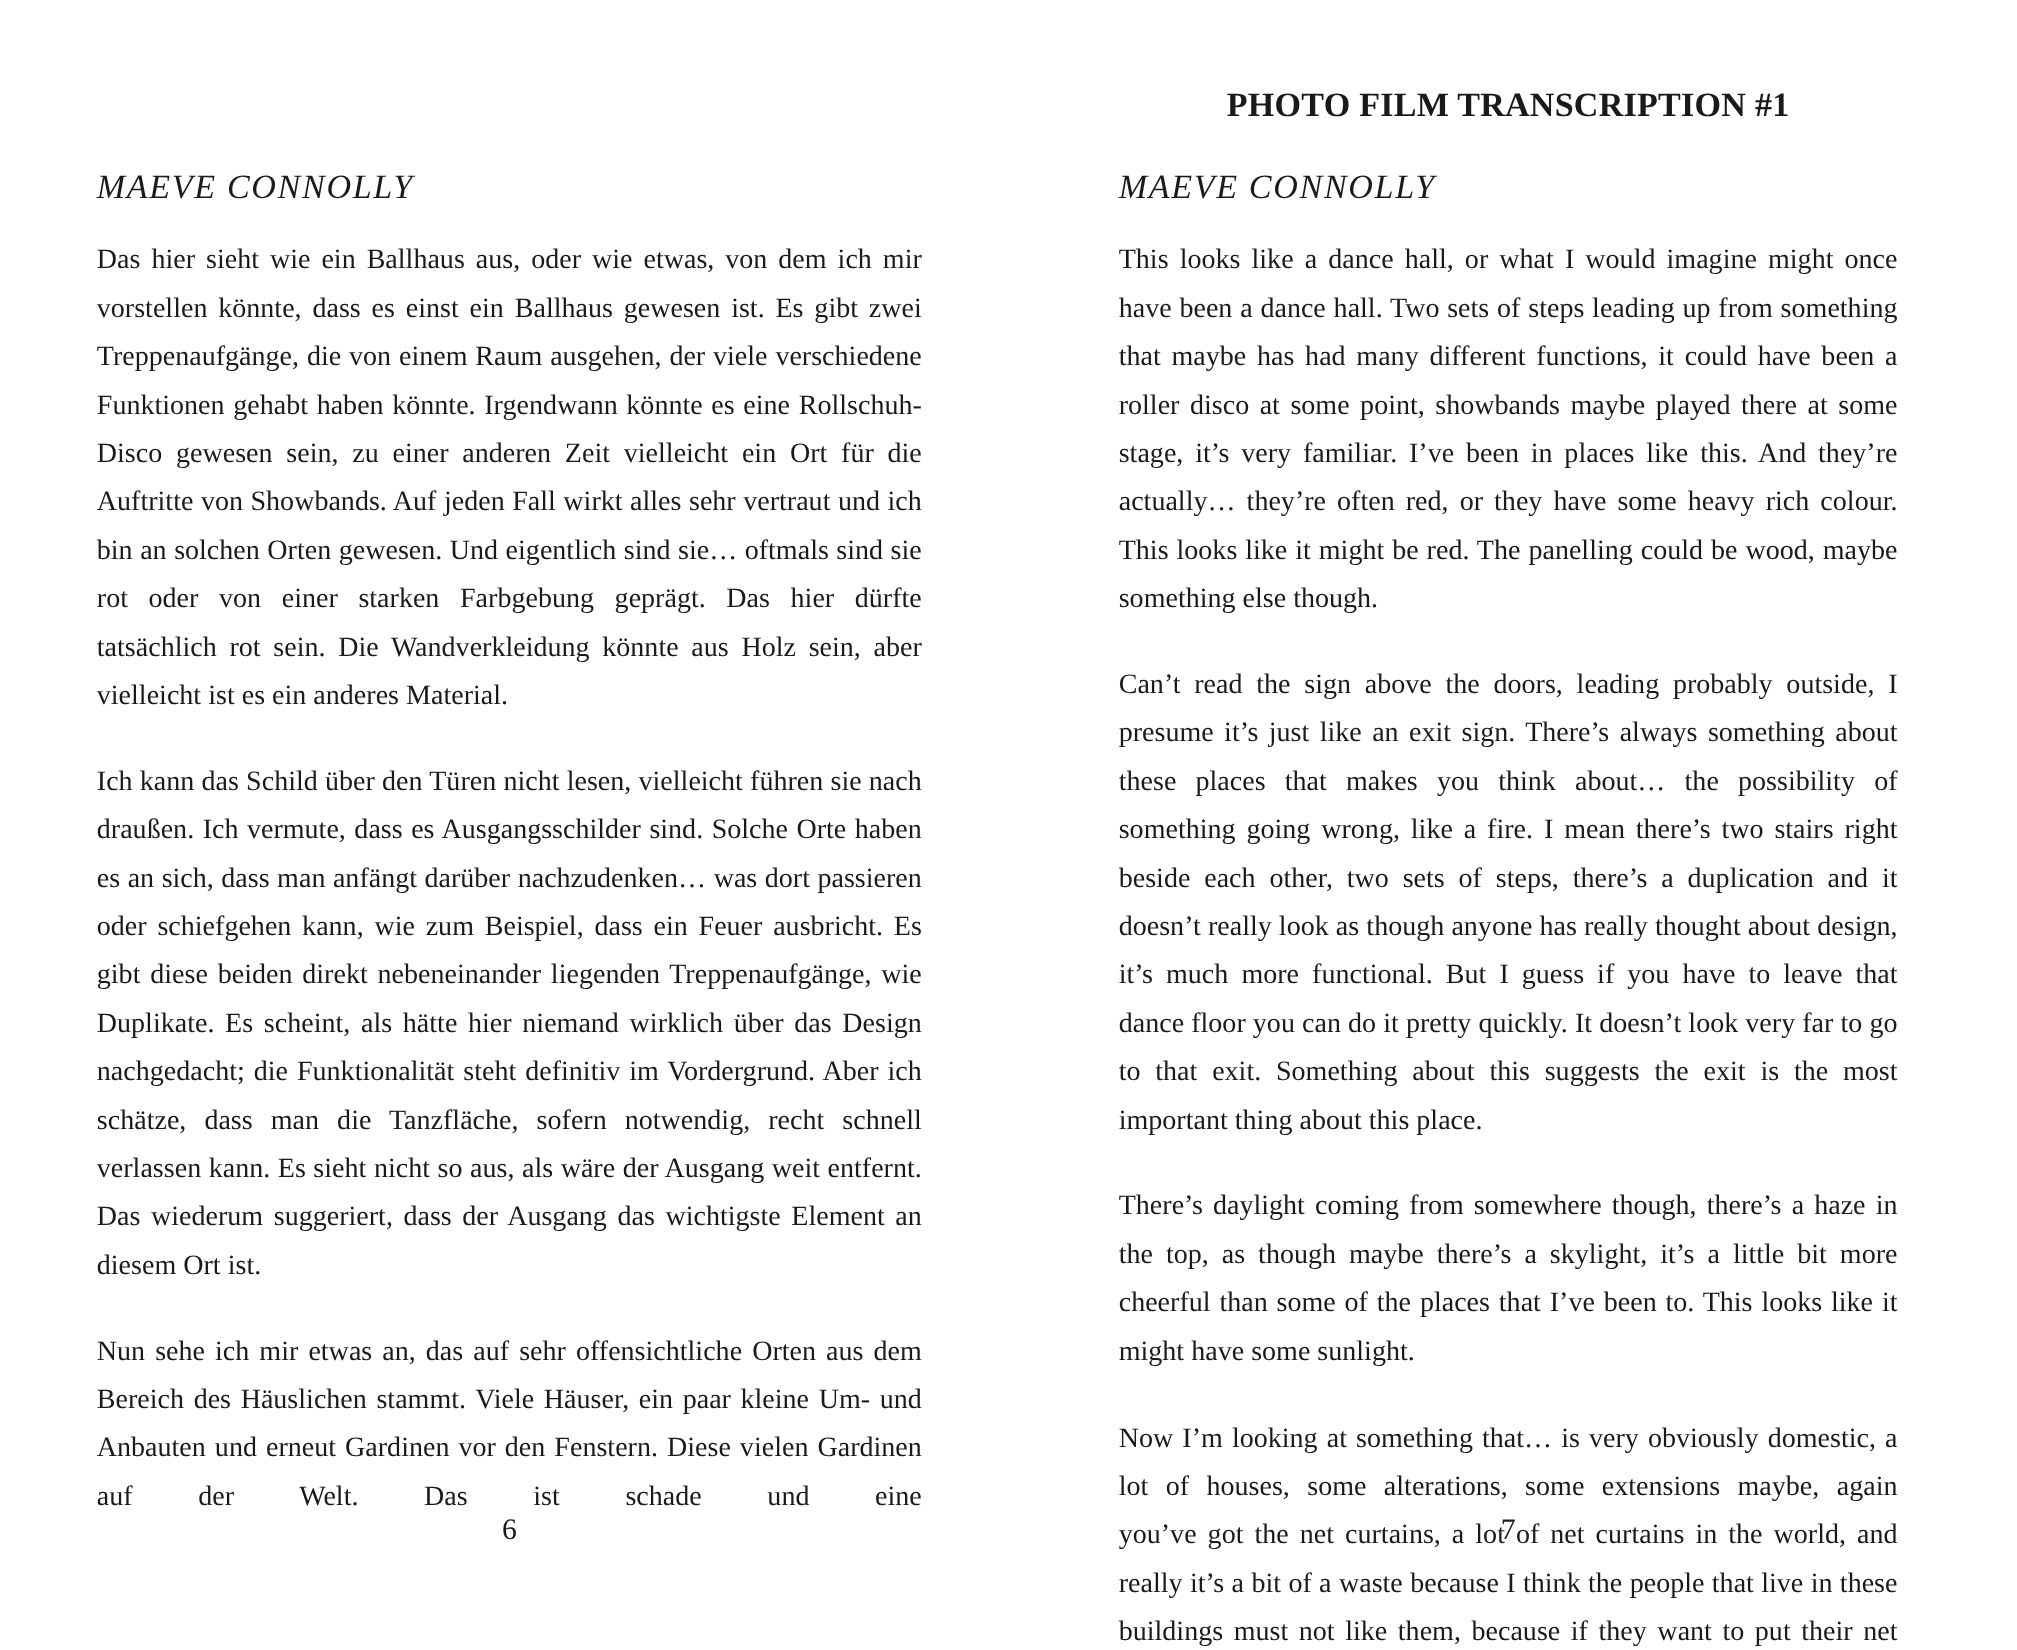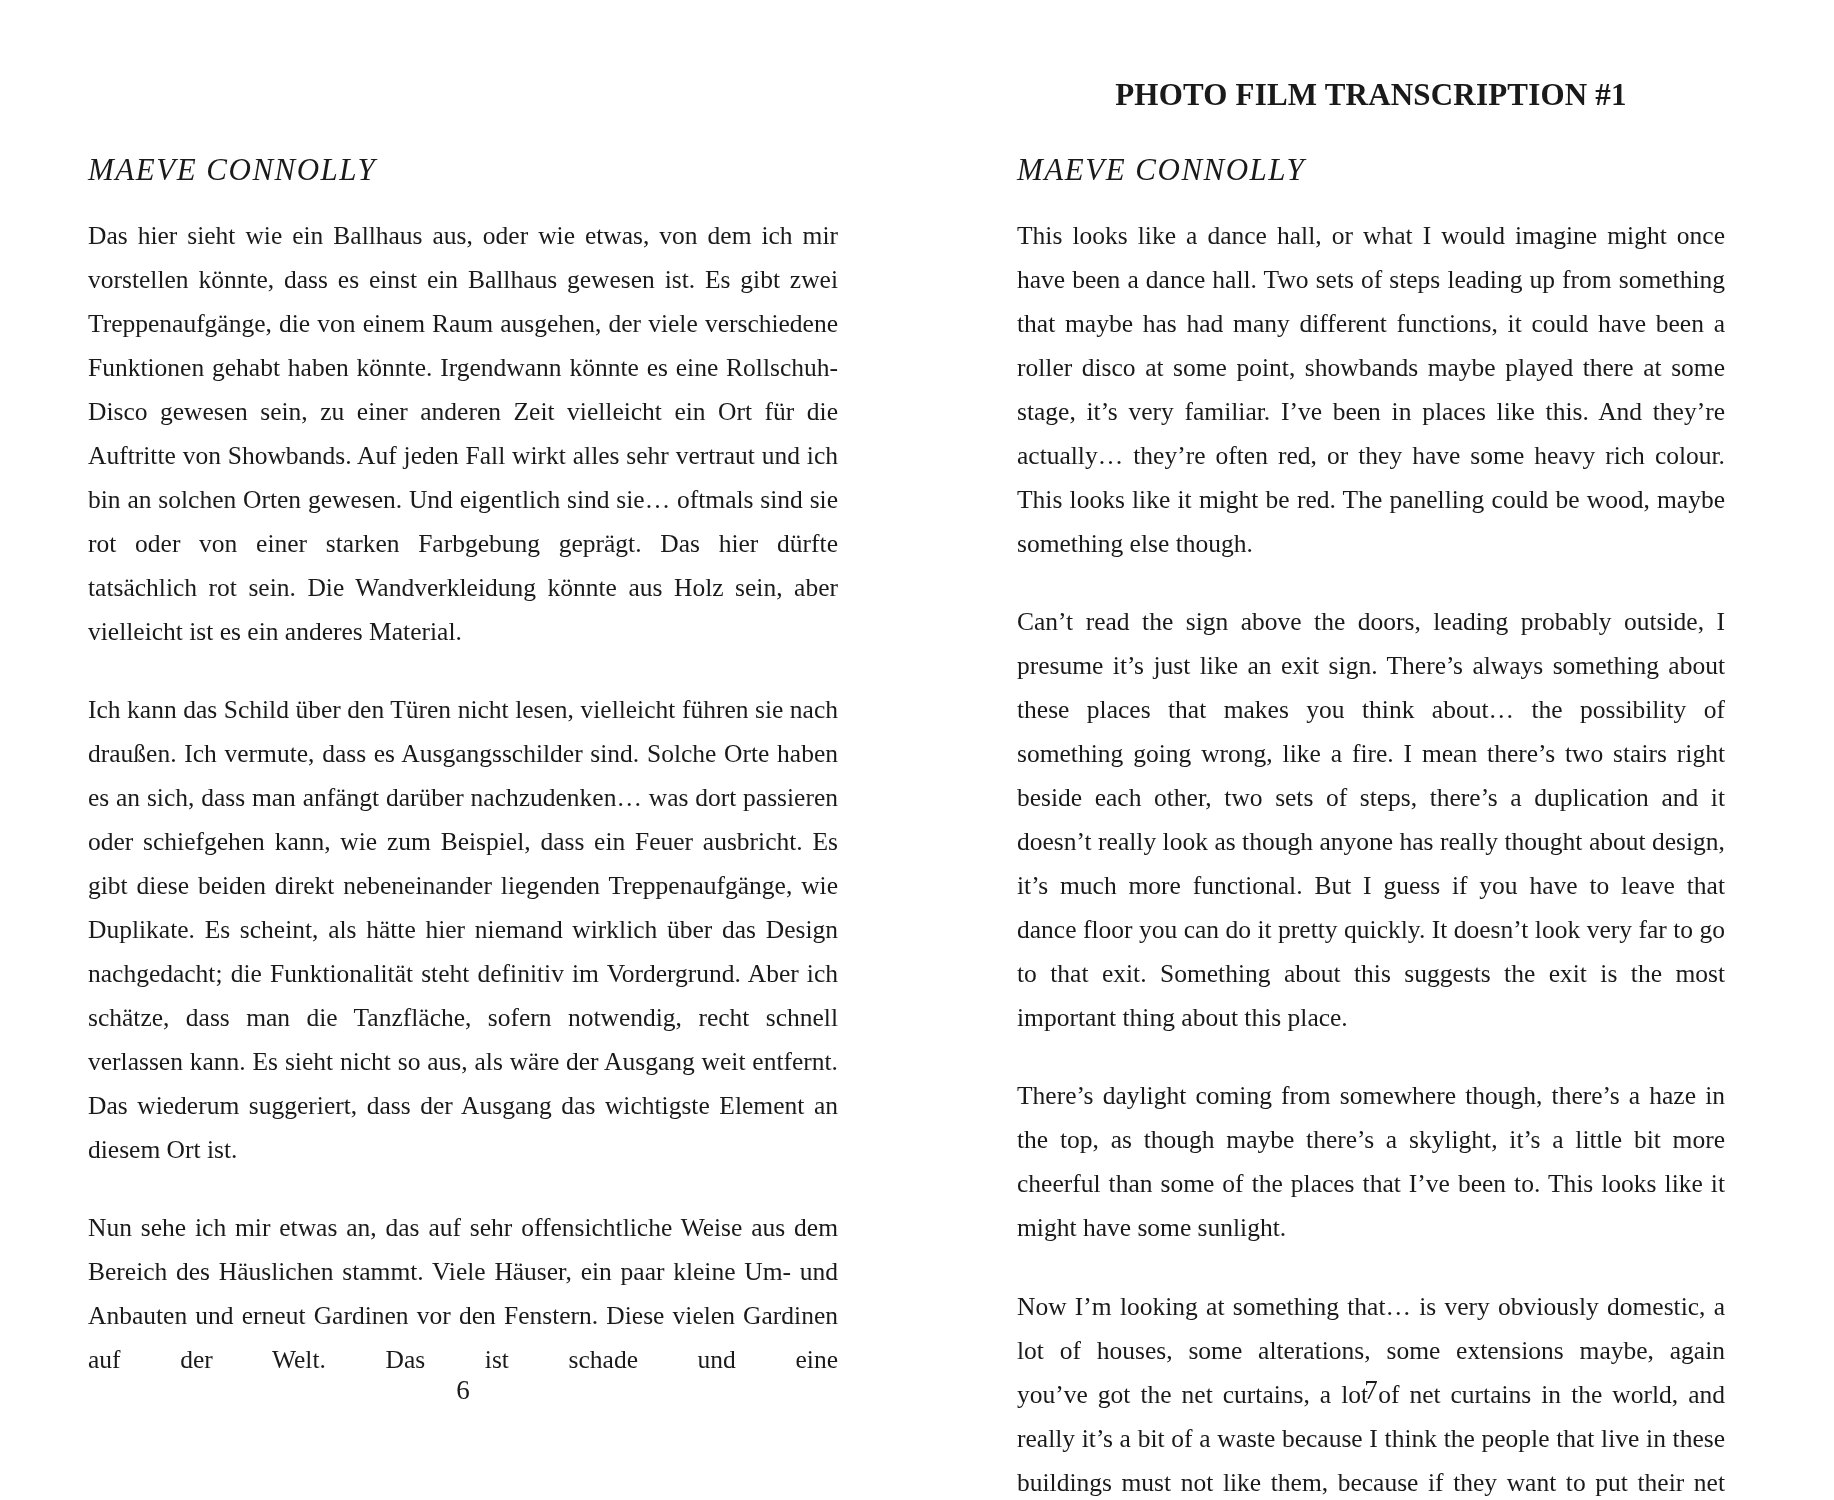--- a/index.html
+++ b/index.html
@@ -73,21 +73,21 @@
   }
 </style>
 </head>
 <body>
 
 <div class="page page-left">
   <div class="author">MAEVE CONNOLLY</div>
   <div class="body-text">
     <p>Das hier sieht wie ein Ballhaus aus, oder wie etwas, von dem ich mir vorstellen könnte, dass es einst ein Ballhaus gewesen ist. Es gibt zwei Treppenaufgänge, die von einem Raum ausgehen, der viele verschiedene Funktionen gehabt haben könnte. Irgendwann könnte es eine Rollschuh-Disco gewesen sein, zu einer anderen Zeit vielleicht ein Ort für die Auftritte von Showbands. Auf jeden Fall wirkt alles sehr vertraut und ich bin an solchen Orten gewe­sen. Und eigentlich sind sie… oftmals sind sie rot oder von einer starken Farbgebung geprägt. Das hier dürfte tatsächlich rot sein. Die Wandverkleidung könnte aus Holz sein, aber vielleicht ist es ein anderes Material.</p>
     <p>Ich kann das Schild über den Türen nicht lesen, vielleicht führen sie nach draußen. Ich vermute, dass es Ausgangsschilder sind. Solche Orte haben es an sich, dass man anfängt darüber nachzu­denken… was dort passieren oder schiefgehen kann, wie zum Beispiel, dass ein Feuer ausbricht. Es gibt diese beiden direkt nebeneinander liegenden Treppenaufgänge, wie Duplikate. Es scheint, als hätte hier niemand wirklich über das Design nachge­dacht; die Funktionalität steht definitiv im Vordergrund. Aber ich schätze, dass man die Tanzfläche, sofern notwendig, recht schnell verlassen kann. Es sieht nicht so aus, als wäre der Ausgang weit entfernt. Das wiederum suggeriert, dass der Ausgang das wichtigste Element an diesem Ort ist.</p>
-    <p class="cut">Nun sehe ich mir etwas an, das auf sehr offensichtliche Weise aus dem Bereich des Häuslichen stammt. Viele Häuser, ein paar kleine Um- und Anbauten und erneut Gardinen vor den Fenstern. Diese vielen Gardinen auf der Welt. Das ist schade und eine</p>
+    <p class="cut">Nun sehe ich mir etwas an, das auf sehr offensichtliche Orten aus dem Bereich des Häuslichen stammt. Viele Häuser, ein paar kleine Um- und Anbauten und erneut Gardinen vor den Fenstern. Diese vielen Gardinen auf der Welt. Das ist schade und eine</p>
   </div>
   <div class="page-number">6</div>
 </div>
 
 <div class="page page-right">
   <div class="heading">PHOTO FILM TRANSCRIPTION #1</div>
   <div class="author">MAEVE CONNOLLY</div>
   <div class="body-text">
     <p>This looks like a dance hall, or what I would imagine might once have been a dance hall. Two sets of steps leading up from something that maybe has had many different functions, it could have been a roller disco at some point, showbands maybe played there at some stage, it’s very familiar. I’ve been in places like this. And they’re actually… they’re often red, or they have some heavy rich colour. This looks like it might be red. The panelling could be wood, maybe something else though.</p>
     <p>Can’t read the sign above the doors, leading probably outside, I presume it’s just like an exit sign. There’s always something about these places that makes you think about… the possibility of something going wrong, like a fire. I mean there’s two stairs right beside each other, two sets of steps, there’s a duplication and it doesn’t really look as though anyone has really thought about design, it’s much more functional. But I guess if you have to leave that dance floor you can do it pretty quickly. It doesn’t look very far to go to that exit. Something about this suggests the exit is the most important thing about this place.</p>

